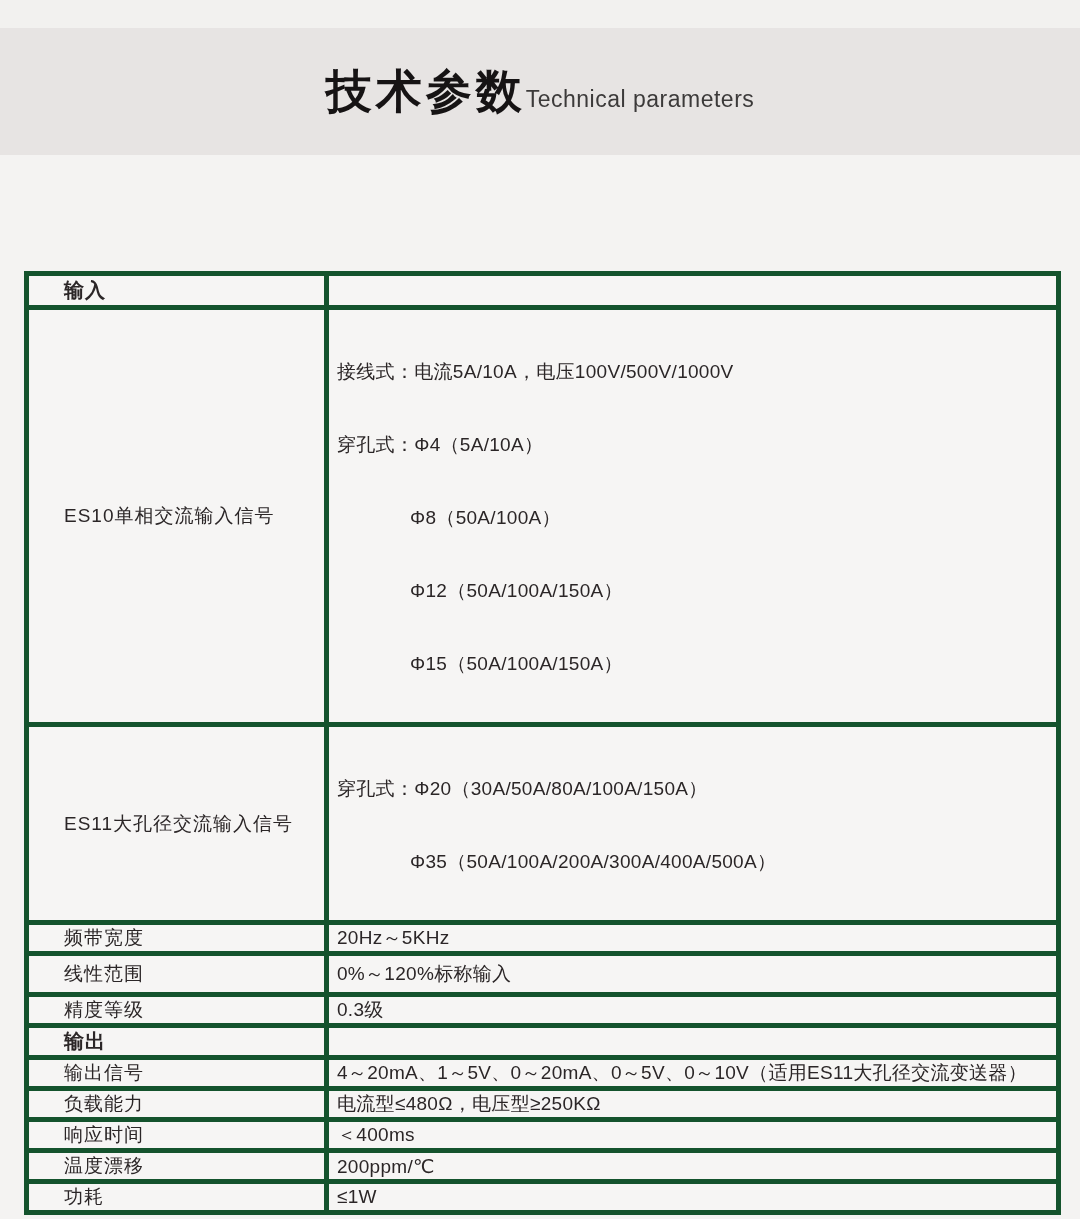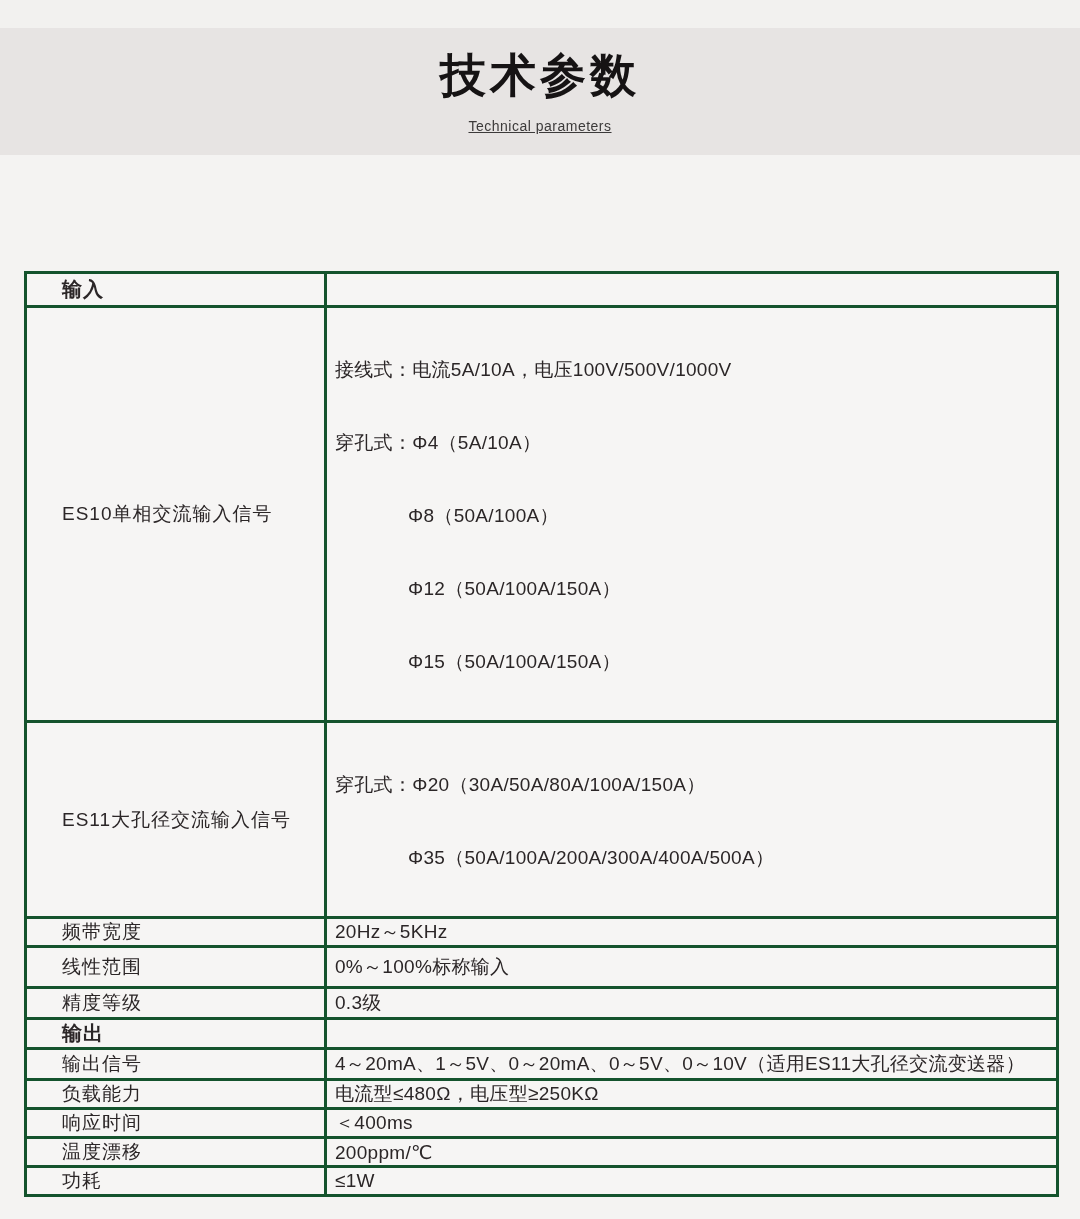--- a/index.html
+++ b/index.html
@@ -11,51 +11,50 @@
     color:#2b2627;
     overflow:hidden;
   }
   .top-strip{
     position:absolute;left:0;top:0;width:1080px;height:28px;
     background:#f2f1ef;
   }
   .title-band{
     position:absolute;left:0;top:28px;width:1080px;height:127px;
     background:#e7e4e3;
-    display:flex;flex-direction:column;align-items:center;justify-content:center;
+    display:flex;flex-direction:row;align-items:center;justify-content:center;
   }
   .title-band h1{
     margin:0;
     font-size:46px;
     font-weight:900;
     letter-spacing:4px;
     color:#161314;
     line-height:1.15;
   }
   .title-band .subtitle{
     margin-top:16px;
-    font-size:14px;
+    font-size:23px;
     font-weight:400;
     letter-spacing:0.5px;
     color:#3c3a3a;
-    text-decoration:underline;
   }
   table.spec-table{
     position:absolute;left:24px;top:271px;
     width:1032px;
     border-collapse:collapse;
     table-layout:fixed;
     background:#f6f5f4;
     border:3px solid #2e2829;
     font-size:19px;
   }
   col.c1{width:300px;}
   col.c2{width:732px;}
   td{
-    border:3px solid #14532d;
+    border:5px solid #14532d;
     vertical-align:middle;
     padding:0;
     overflow:hidden;
   }
   tr.sec-start td{border-top:3px solid #2e2829;}
   td.label{
     padding-left:35px;
     letter-spacing:1px;
   }
   td.sec-hdr{
@@ -117,21 +116,21 @@
       </td>
     </tr>
 
     <tr style="height:29px">
       <td class="label">频带宽度</td>
       <td class="val">20Hz～5KHz</td>
     </tr>
 
     <tr style="height:41px">
       <td class="label">线性范围</td>
-      <td class="val">0%～100%标称输入</td>
+      <td class="val">0%～120%标称输入</td>
     </tr>
 
     <tr style="height:31px">
       <td class="label">精度等级</td>
       <td class="val">0.3级</td>
     </tr>
 
     <tr class="sec-start" style="height:27px">
       <td class="label sec-hdr">输出</td>
       <td class="val"></td>

